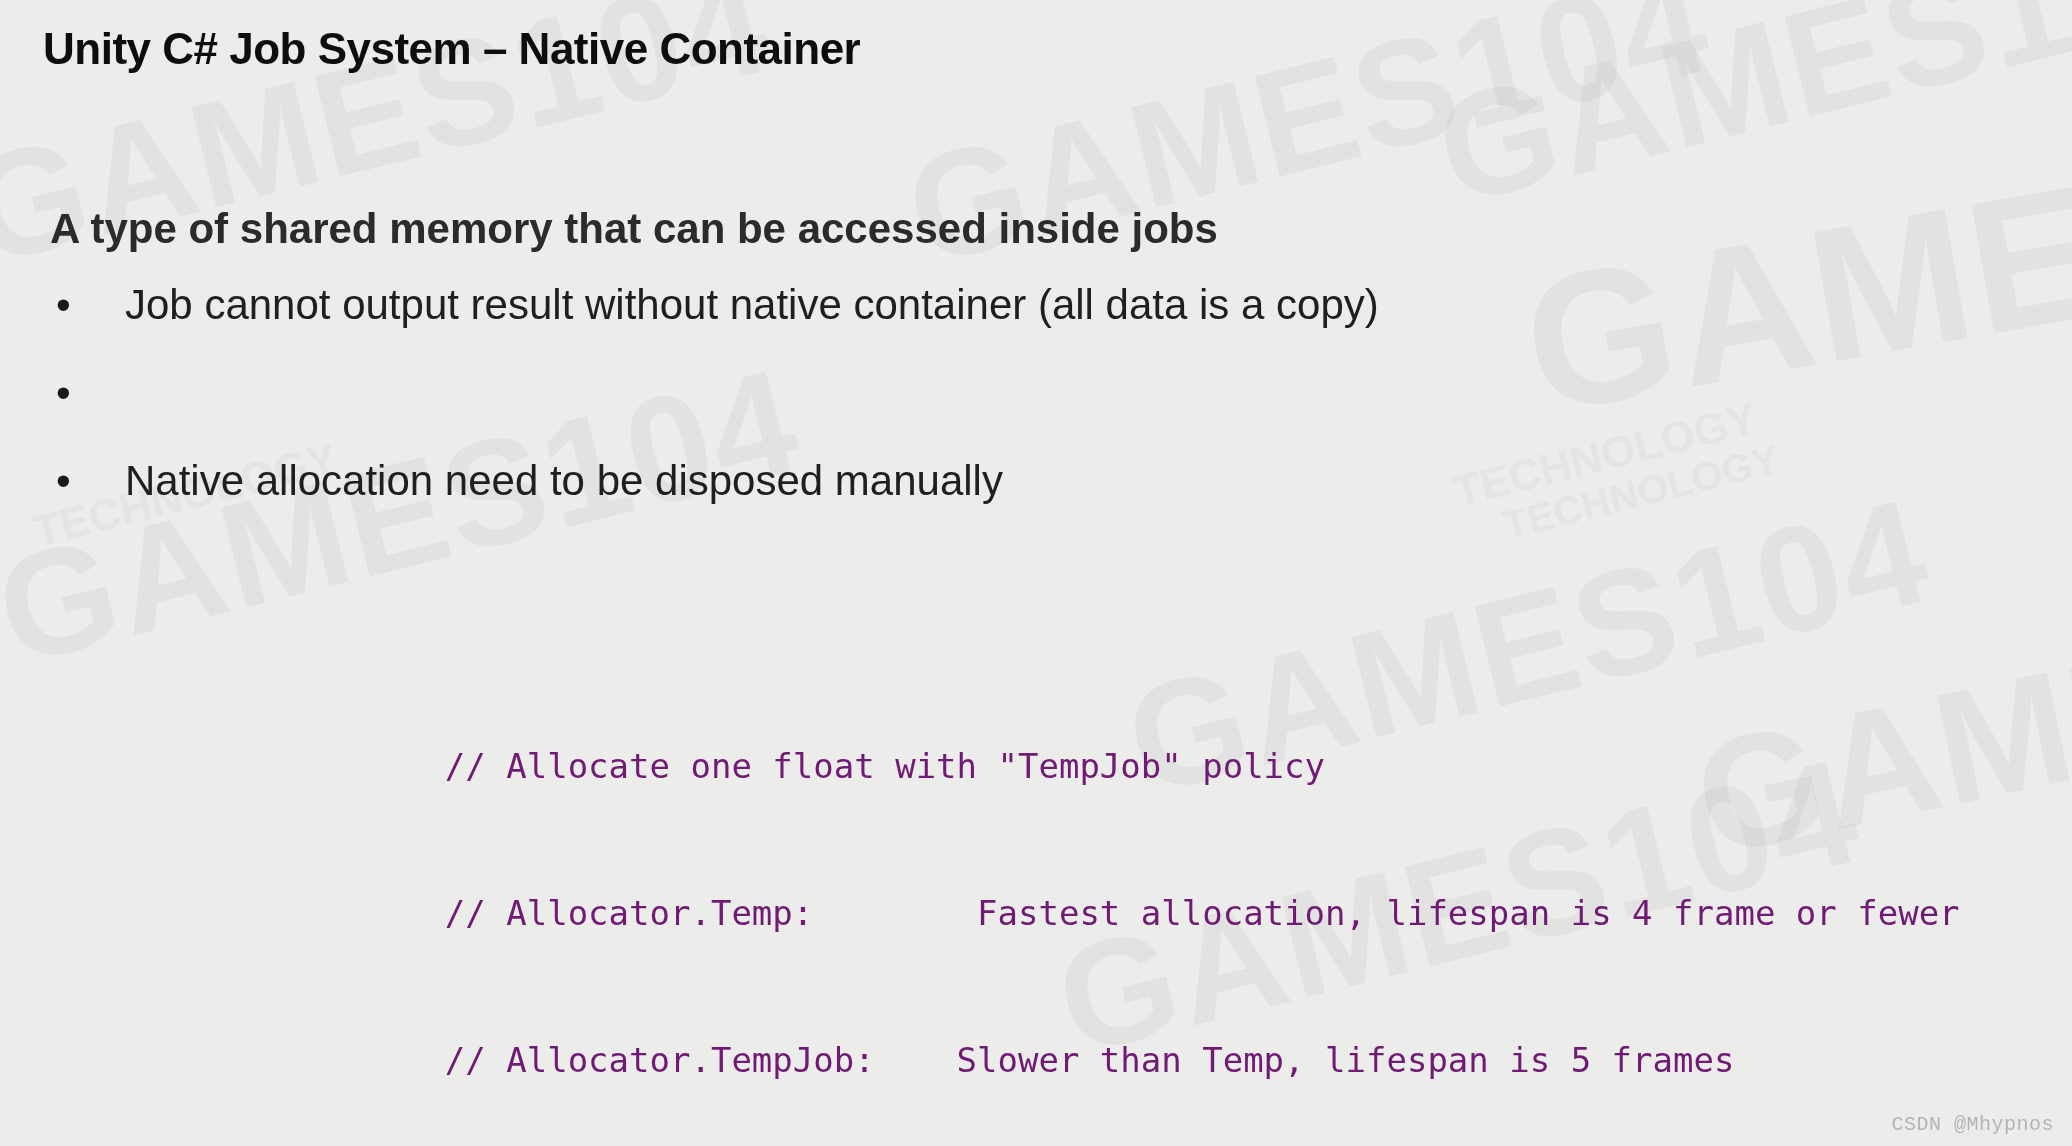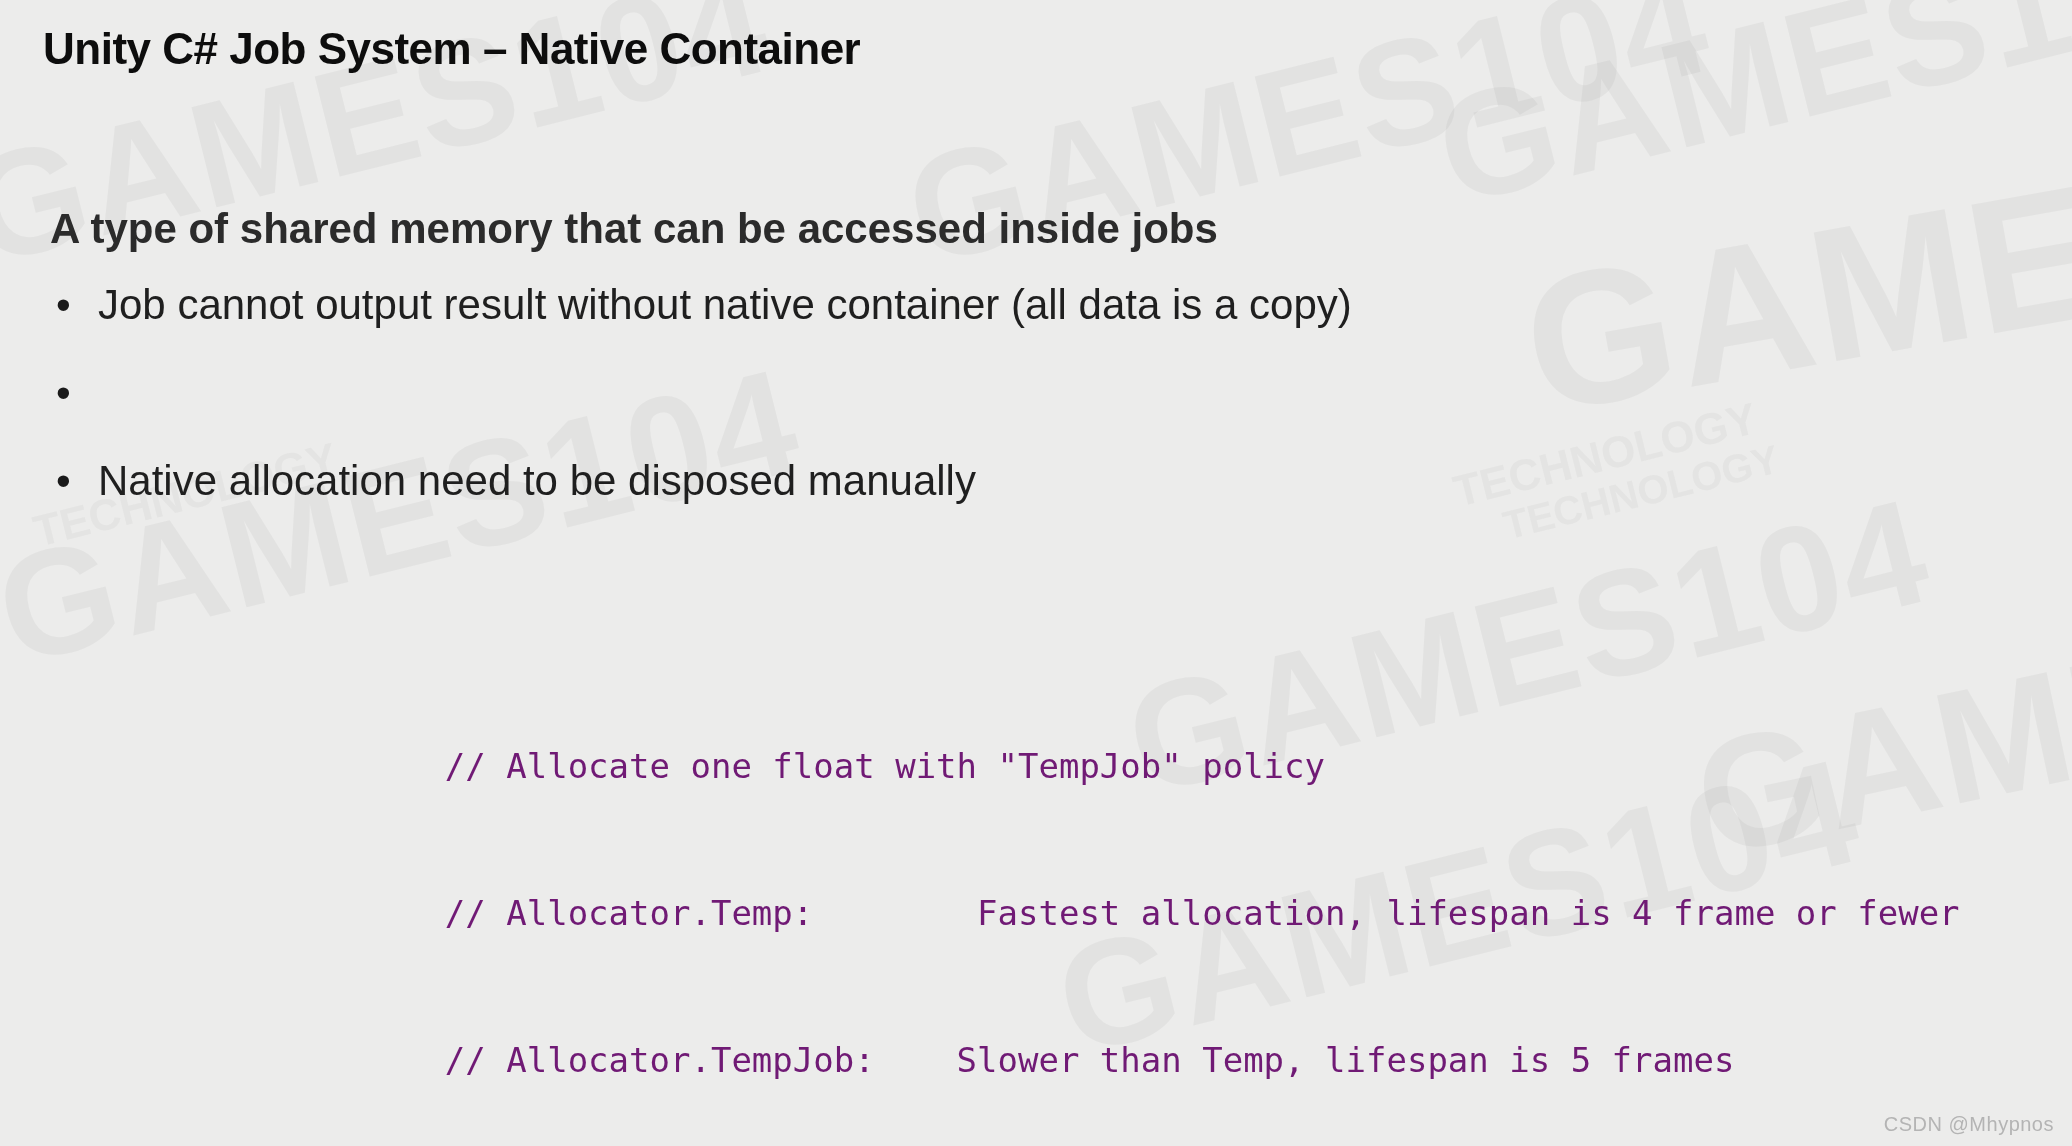--- a/index.html
+++ b/index.html
@@ -91,20 +91,21 @@
     color: #1a1a1a;
     text-align: left;
     padding-left: 6px;
     box-sizing: border-box;
   }
   .bullet-text {
     font-size: 42px;
     line-height: 46px;
     color: #1f1f1f;
     white-space: nowrap;
+    margin-left: 27px;
   }
 
   
   #code {
     position: absolute;
     left: 322px;
     top: 595px;
     font-family: "DejaVu Sans Mono", monospace;
     font-size: 34px;
     line-height: 49px;
@@ -116,20 +117,21 @@
 
   
   #footer-watermark {
     position: absolute;
     right: 18px;
     bottom: 10px;
     font-size: 20px;
     color: #b4b4b4;
     letter-spacing: 0.5px;
     white-space: nowrap;
+    font-family: Liberation Mono, monospace;
   }
 </style>
 </head>
 <body>
 
 <div id="slide">
 
   <div class="wm wm-a">GAMES104</div>
   <div class="wm wm-h">GAMES104</div>
   <div class="wm wm-b">GAMES104</div>

